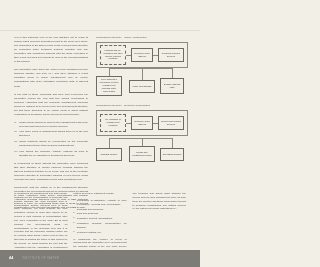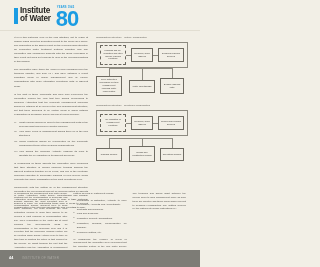--- a/index.html
+++ b/index.html
@@ -94,33 +94,20 @@
   .foot-txt {
     position:absolute; left:22px; top:6px;
     font-size:3px; color:#a9a8a2; letter-spacing:0.3px;
   }
 </style>
 </head>
 <body>
 
 <div class="page">
 
-  <div class="header">
-    <div class="logo">
-      <span class="logo-mark"></span>
-      <span class="logo-words">
-        <span class="logo-l1">Institute</span>
-        <span class="logo-l2">of Water</span>
-      </span>
-      <span class="logo-80wrap">
-        <span class="logo-years">YEARS 1945</span>
-        <span class="logo-80">80</span>
-      </span>
-    </div>
-  </div>
   <div class="hrule"></div>
 
   <div class="colA">
     <p class="para">It is in this particular view of the own situation, but to reach at answer which gives the appointed benefit to the group as a whole. The publication of the Bain's report on the recommended structure for completed water treatment systems indicates now The Committee has considered subjects with the ideas expressed in their report but does not propose to deal of the recommendations in this making.</p>
     <p class="para">The Committee have taken the views of local managers from the technical industry, and from IC I and have obtained a report indicating areas of senior management and IC energy organisations with many integrated operations units in different fields.</p>
     <p class="para">In the light of these comments and from own experience the Committee formed the view that they should recommend to Regional Authorities that the corporate management approach should be retained at all levels of the new management structure, but that there appeared to be certain areas in which detailed examination is necessary before arriving at a final decision.</p>
     <ul class="num-list">
       <li><span class="rn">(i)</span><span>What purpose should be given to the management units in the field and what reserved for Central Council?</span></li>
       <li><span class="rn">(ii)</span><span>How many levels of management should there be in the new structure?</span></li>
       <li><span class="rn">(iii)</span><span>Which functions should be represented on the Corporate Management team at the Regional headquarters?</span></li>

